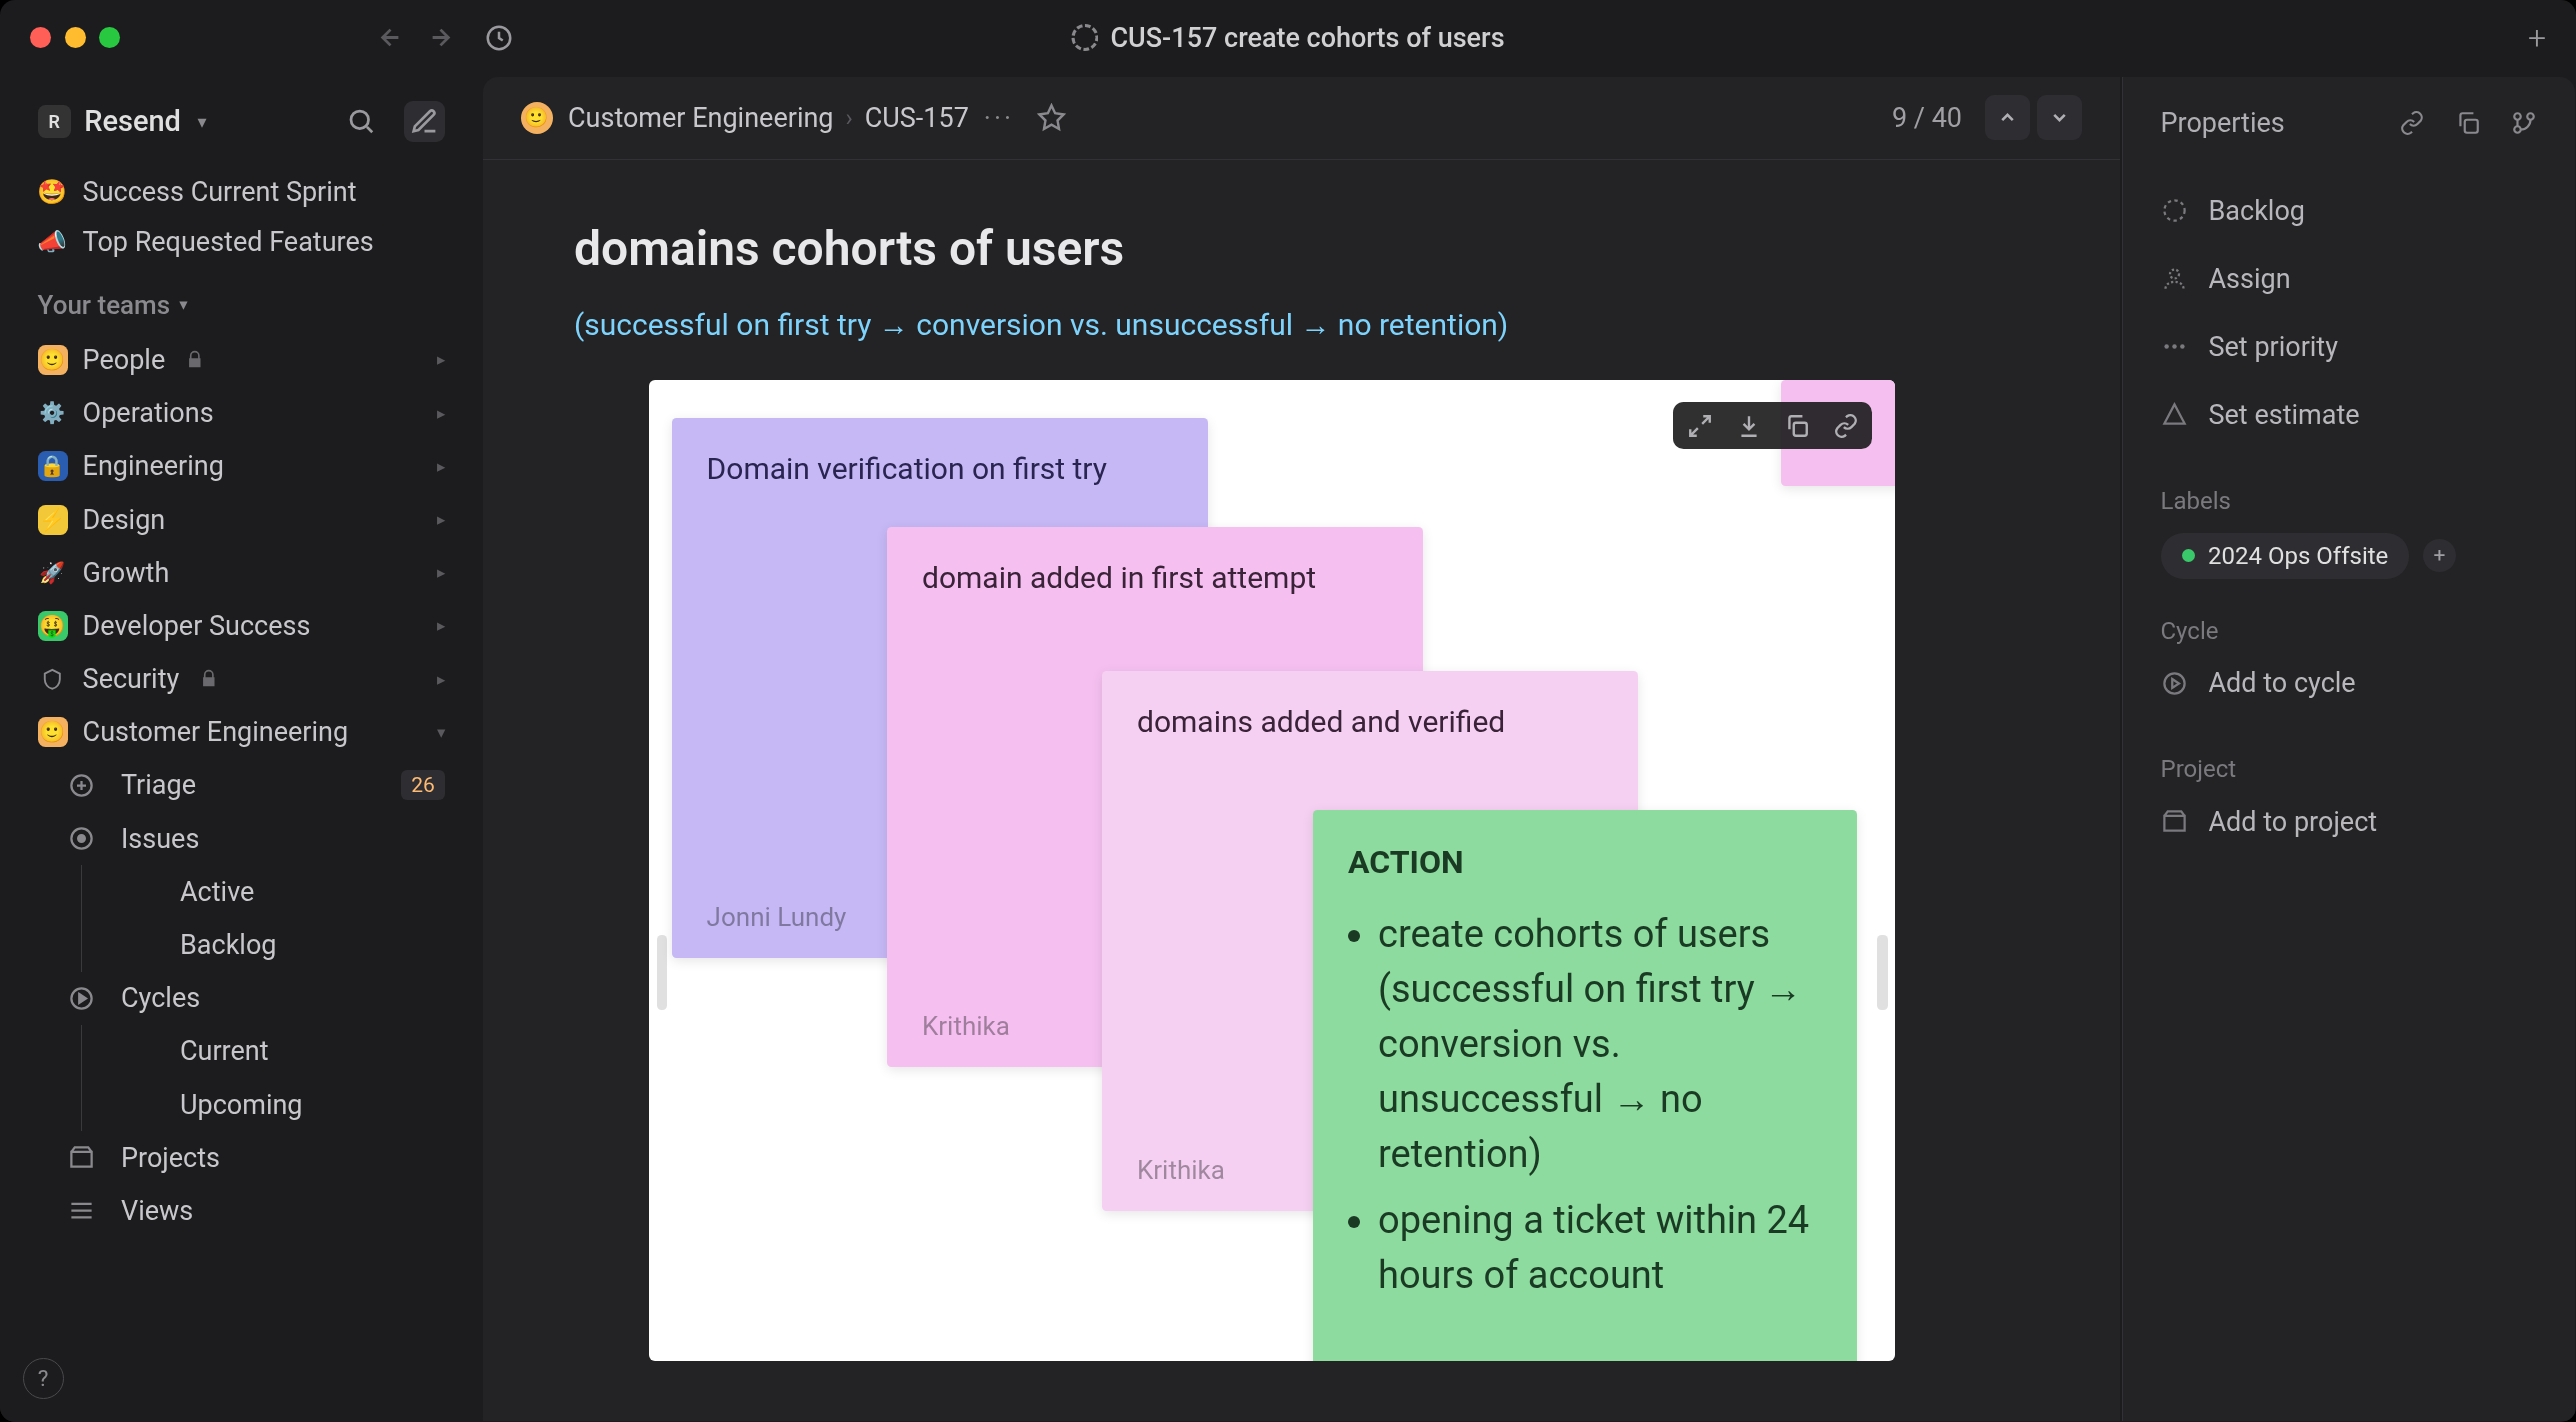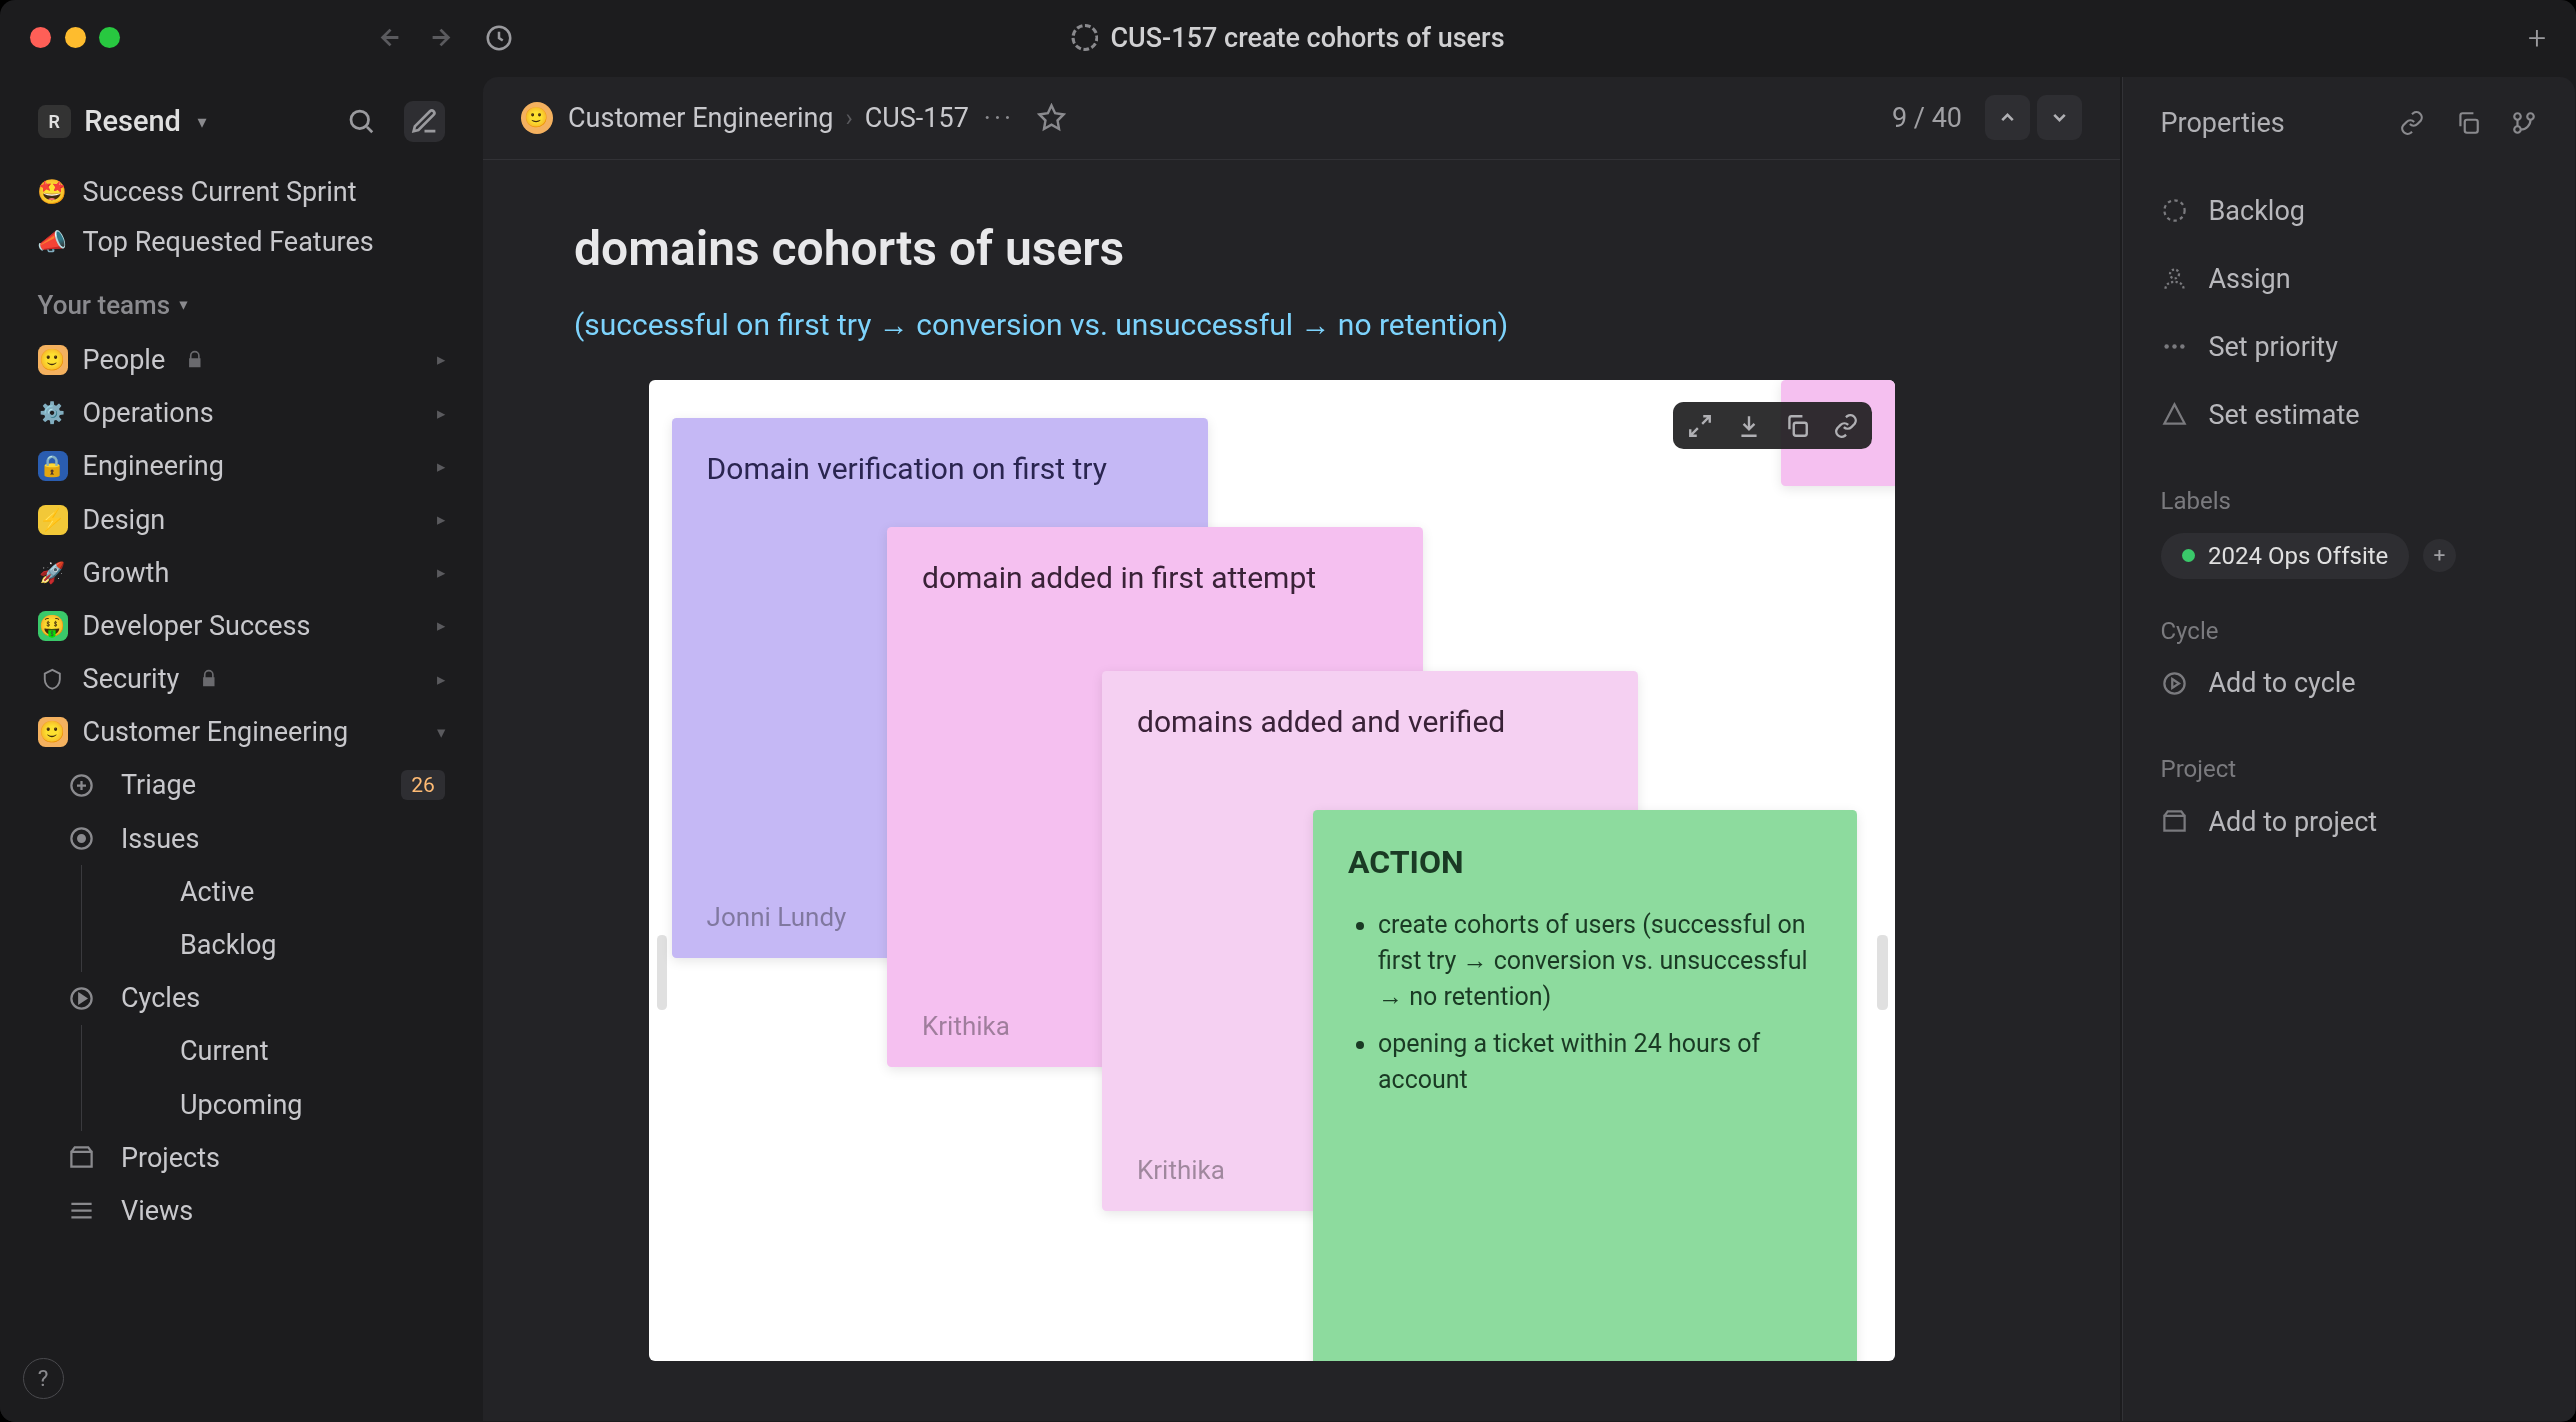--- a/index.html
+++ b/index.html
@@ -210,21 +210,21 @@
   position: absolute; bottom: 22.6px; left: 35px;
   font-size: 26px; color: rgba(0,0,0,0.35);
 }
 .sticky.purple { background: #c5b8f5; color: #2a2550; }
 .sticky.pink { background: #f5c0f0; color: #3a2238; }
 .sticky.pink2 { background: #f5d0f2; color: #3a2238; }
 .sticky.green { background: #8ddb9e; color: #1a3a24; }
 .sticky.pink-hint { background: #f5c0f0; }
 .sticky .act-title { font-weight: 700; font-size: 32px; margin-bottom: 22.6px; }
 .sticky ul { padding-left: 30px; }
-.sticky li { margin-bottom: 10.6px; font-size: 25px; line-height: 1.45; }
+.sticky li { margin-bottom: 10.6px; font-size: 38px; line-height: 1.45; }
 .scrollbits {
   position: absolute; background: rgba(0,0,0,0.12); border-radius: 4.5px;
 }
 
 .props {
   width: 453px;
   background: #232326;
   border-left: 0.8px solid #323236;
   border-radius: 0 15px 0 0;
   margin: 1.5px 1.5px 1.5px 0;

